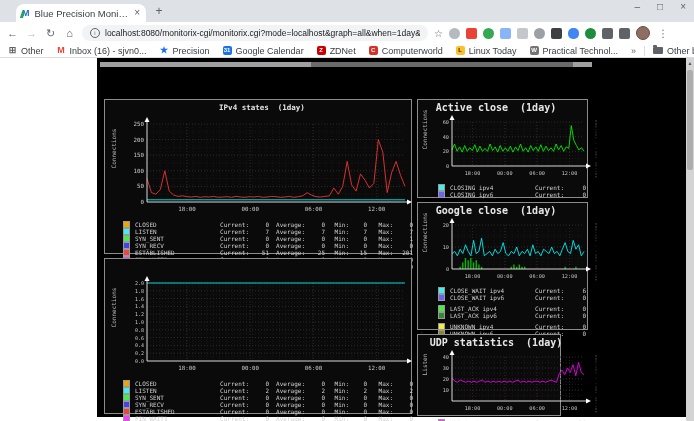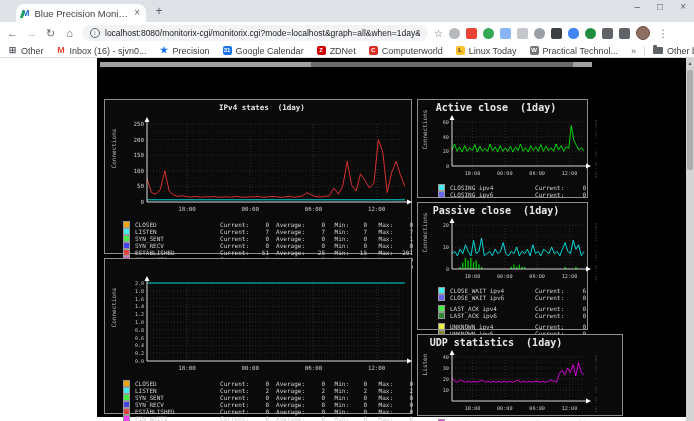--- a/index.html
+++ b/index.html
@@ -609,21 +609,21 @@
               <span class="sw" style="background: rgb(51, 136, 51);"></span>
               <span>TIME_WAIT ipv6</span>
               <span class="llab">Current:</span>
               <span class="lval">0</span>
             </div>
           </div>
         </div>
     </div>
 
     <div class="abs panel" style="left:320px;top:144px;width:171px;height:128px;">
-      <div class="gtitle small">Passive close  (1day)</div>
+      <div class="gtitle small">Google close  (1day)</div>
       <div class="gylabel small">Connections</div>
       <div class="chart"><svg width="165" height="64" viewBox="0 0 165 64">
             <line x1="26" y1="8" x2="26" y2="52" stroke="#1c1c1c" stroke-width="0.7" stroke-dasharray="1,2"></line>
             <line x1="32" y1="8" x2="32" y2="52" stroke="#1c1c1c" stroke-width="0.7" stroke-dasharray="1,2"></line>
             <line x1="38" y1="8" x2="38" y2="52" stroke="#1c1c1c" stroke-width="0.7" stroke-dasharray="1,2"></line>
             <line x1="44" y1="8" x2="44" y2="52" stroke="#1c1c1c" stroke-width="0.7" stroke-dasharray="1,2"></line>
             <line x1="50" y1="8" x2="50" y2="52" stroke="#1c1c1c" stroke-width="0.7" stroke-dasharray="1,2"></line>
             <line x1="56" y1="8" x2="56" y2="52" stroke="#1c1c1c" stroke-width="0.7" stroke-dasharray="1,2"></line>
             <line x1="62" y1="8" x2="62" y2="52" stroke="#1c1c1c" stroke-width="0.7" stroke-dasharray="1,2"></line>
             <line x1="68" y1="8" x2="68" y2="52" stroke="#1c1c1c" stroke-width="0.7" stroke-dasharray="1,2"></line>
@@ -719,21 +719,21 @@
             <div class="lrow small">
               <span class="sw" style="background: rgb(136, 136, 51);"></span>
               <span>UNKNOWN ipv6</span>
               <span class="llab">Current:</span>
               <span class="lval">0</span>
             </div>
           </div>
         </div>
     </div>
 
-    <div class="abs panel" style="left:320px;top:276px;width:206px;height:82px;">
+    <div class="abs panel" style="left:320px;top:276px;width:144px;height:82px;">
       <div class="gtitle small">UDP statistics  (1day)</div>
       <div class="gylabel small">Listen</div>
       <div class="chart"><svg width="165" height="64" viewBox="0 0 165 64">
             <line x1="26" y1="8" x2="26" y2="52" stroke="#1c1c1c" stroke-width="0.7" stroke-dasharray="1,2"></line>
             <line x1="32" y1="8" x2="32" y2="52" stroke="#1c1c1c" stroke-width="0.7" stroke-dasharray="1,2"></line>
             <line x1="38" y1="8" x2="38" y2="52" stroke="#1c1c1c" stroke-width="0.7" stroke-dasharray="1,2"></line>
             <line x1="44" y1="8" x2="44" y2="52" stroke="#1c1c1c" stroke-width="0.7" stroke-dasharray="1,2"></line>
             <line x1="50" y1="8" x2="50" y2="52" stroke="#1c1c1c" stroke-width="0.7" stroke-dasharray="1,2"></line>
             <line x1="56" y1="8" x2="56" y2="52" stroke="#1c1c1c" stroke-width="0.7" stroke-dasharray="1,2"></line>
             <line x1="62" y1="8" x2="62" y2="52" stroke="#1c1c1c" stroke-width="0.7" stroke-dasharray="1,2"></line>

